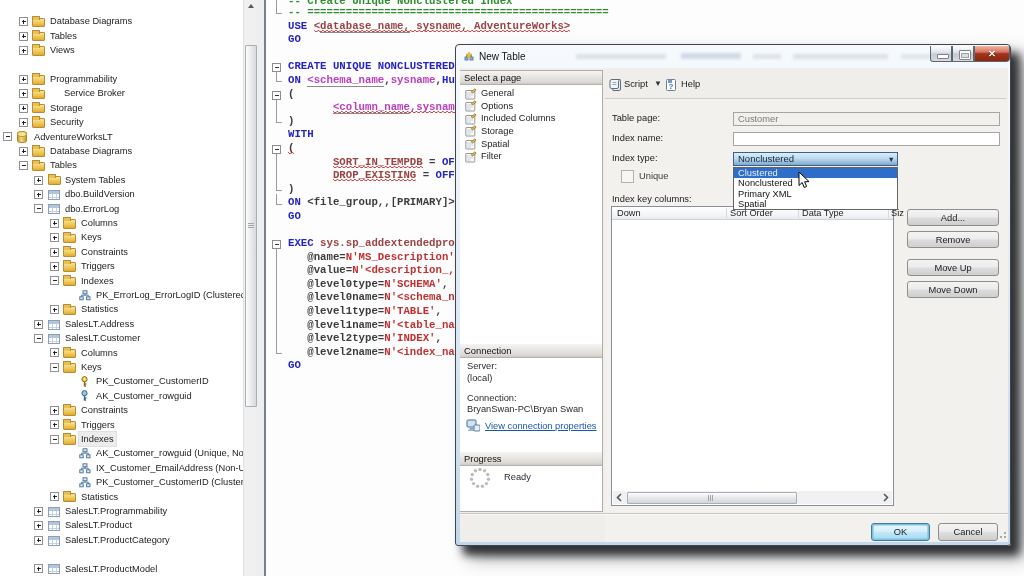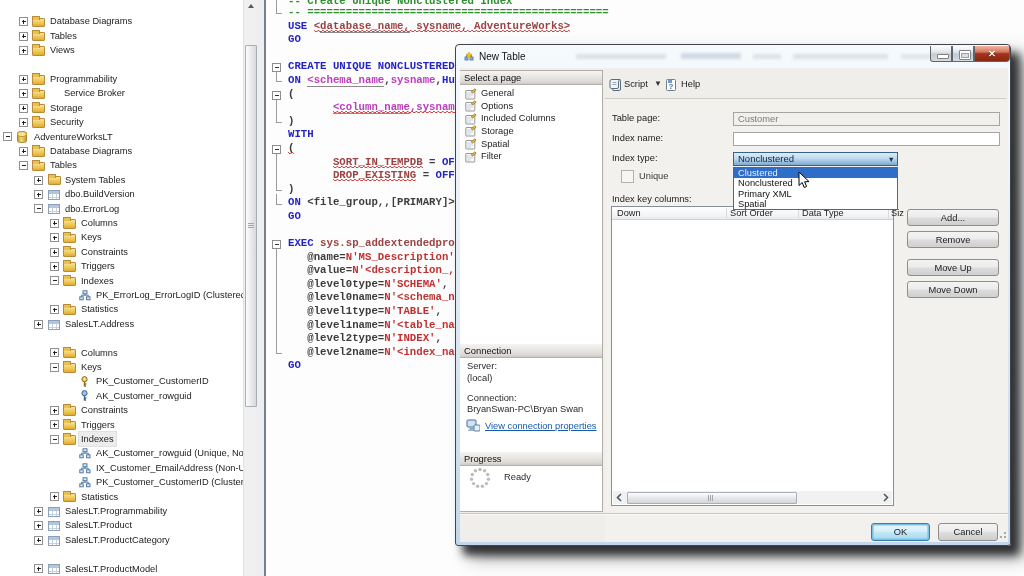--- a/index.html
+++ b/index.html
@@ -225,20 +225,25 @@
 <div class="tr" style="top:302.4px">
         <b class="x p" style="left:50px"></b>
         <i class="fo" style="left:63px"></i>
         <s class="lb" style="left:81px">Statistics</s>
       </div>
 <div class="tr" style="top:316.8px">
         <b class="x p" style="left:34px"></b>
         <i class="tb" style="left:48px"></i>
         <s class="lb" style="left:65px">SalesLT.Address</s>
       </div>
+<div class="tr" style="top:331.2px">
+        <b class="x m" style="left:34px"></b>
+        <i class="tb" style="left:48px"></i>
+        <s class="lb" style="left:65px">SalesLT.Customer</s>
+      </div>
 <div class="tr" style="top:345.6px">
         <b class="x p" style="left:50px"></b>
         <i class="fo" style="left:63px"></i>
         <s class="lb" style="left:81px">Columns</s>
       </div>
 <div class="tr" style="top:360.0px">
         <b class="x m" style="left:50px"></b>
         <i class="fo" style="left:63px"></i>
         <s class="lb" style="left:81px">Keys</s>
       </div>

